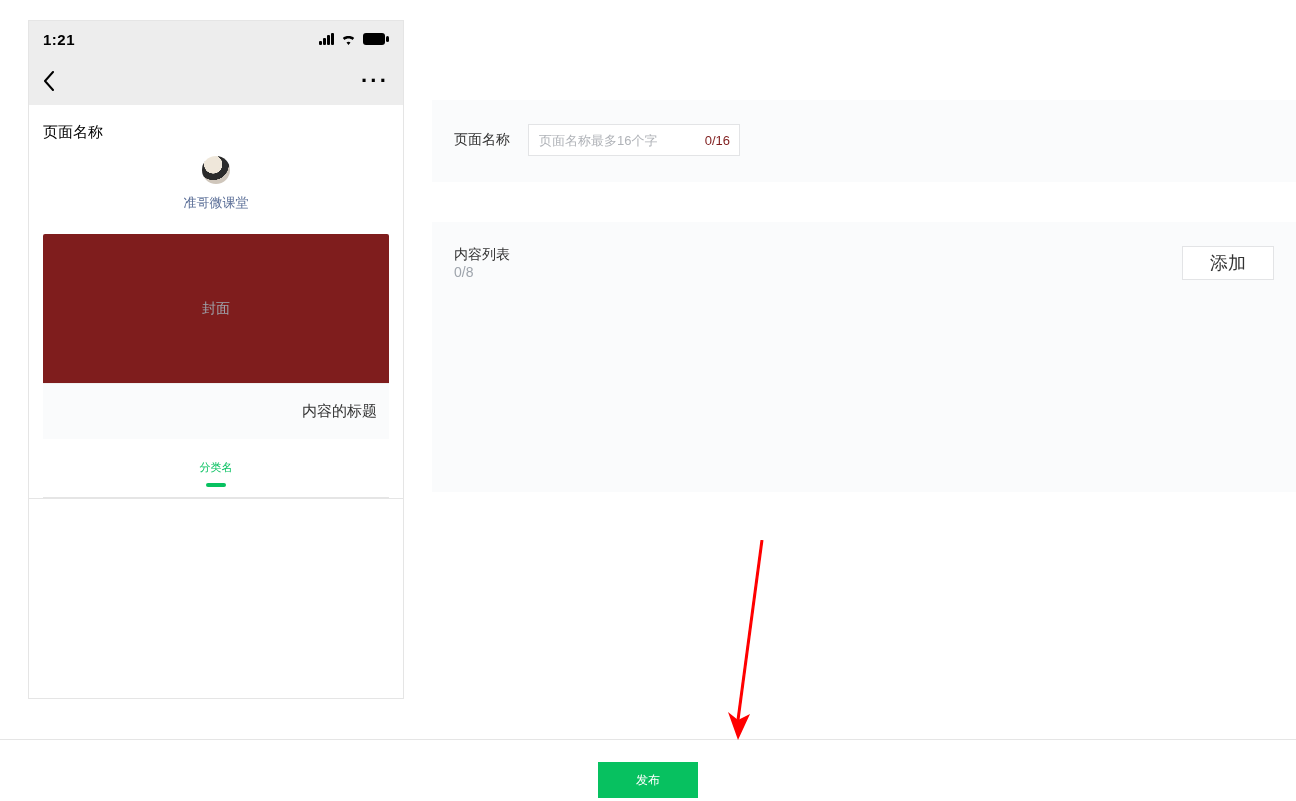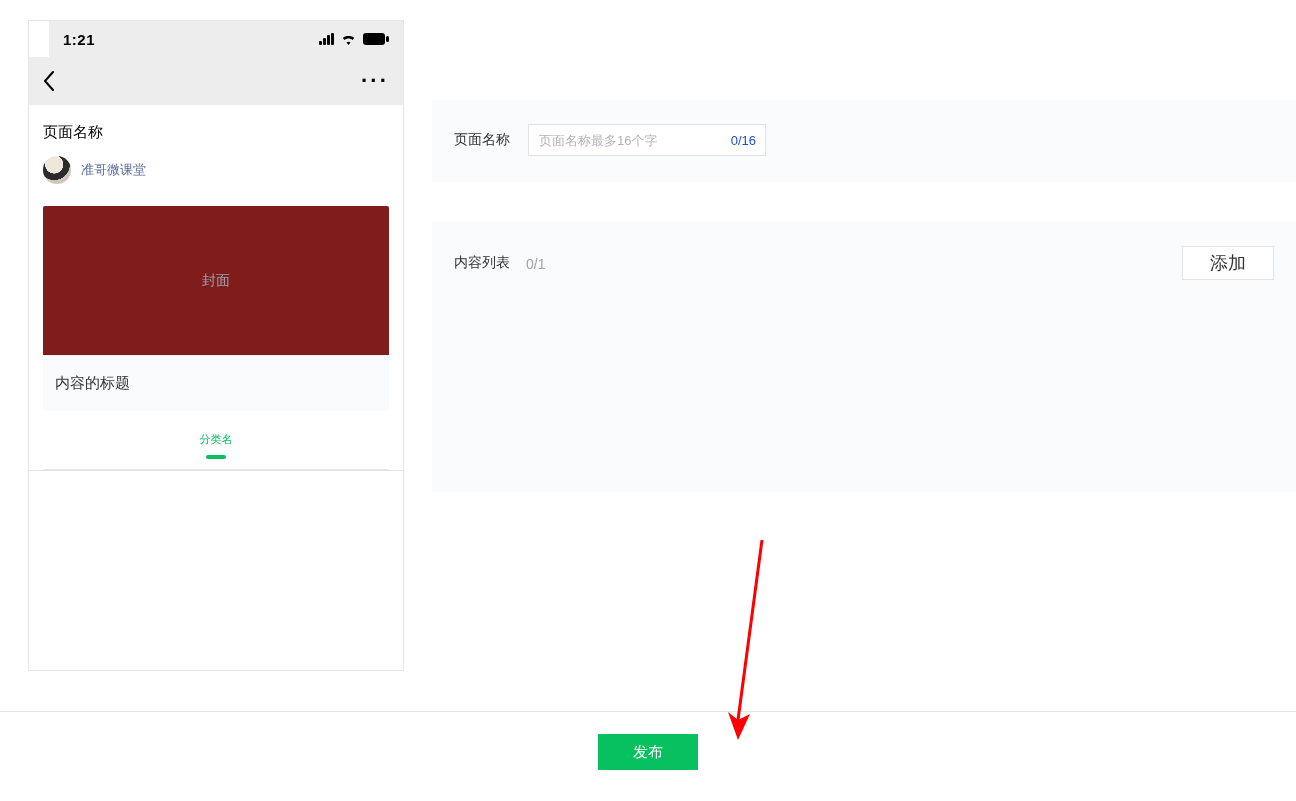--- a/index.html
+++ b/index.html
@@ -25,21 +25,20 @@
     }
     .status-bar {
       height: 36px;
       background: #ededed;
       display: flex;
       align-items: center;
       justify-content: space-between;
       padding: 7px 14px;
       font-weight: 600;
       font-size: 15px;
-      margin-left: 20px;
     }
     .status-time { font-weight: 700; letter-spacing: 0.5px; }
     .status-icons { display: flex; align-items: center; gap: 6px; }
     .signal-icon { display: inline-flex; align-items: flex-end; gap: 1px; height: 12px; }
     .signal-icon span { width: 3px; background: #000; border-radius: 1px; }
     .signal-icon span:nth-child(1){ height:4px; }
     .signal-icon span:nth-child(2){ height:7px; }
     .signal-icon span:nth-child(3){ height:10px; }
     .signal-icon span:nth-child(4){ height:12px; }
     .wifi-icon svg, .battery-icon svg { display:block; }
@@ -53,41 +52,42 @@
       padding: 0 14px;
     }
     .back-chevron svg { display:block; }
     .dots { font-size: 22px; font-weight: 700; letter-spacing: 2px; line-height: 1; }
 
     .phone-body {
       padding: 18px 14px 0 14px;
       background: #fff;
     }
     .page-name { font-size: 15px; color: #000; margin-bottom: 14px; }
-    .author-row { display: flex; align-items: center; gap: 10px; margin-bottom: 22px; }
+    .author-row { display: flex; align-items: center; gap: 10px; margin-bottom: 22px; flex-direction: column; }
     .avatar {
       width: 28px; height: 28px; border-radius: 50%;
       background: radial-gradient(circle at 40% 30%, #efe7da 0 35%, #2b2b2b 36% 60%, #cfc6bb 61% 100%);
     }
     .author-name { font-size: 13px; color: #576b95; }
 
     .cover-card {
       background: #7f1d1d;
       border-radius: 2px;
     }
     .cover-area {
       height: 150px;
       display:flex; align-items:center; justify-content:center;
       color: #9ea4ac; font-size: 14px;
       border-bottom: 1px solid #f0f0f0;
     }
     .content-title {
       padding: 18px 12px;
       font-size: 15px; color: #333;
       background: #fafbfc;
+      text-align: right;
     }
     .category-tab-wrap {
       text-align: center;
       padding: 18px 0 12px 0;
       border-bottom: 1px solid #e5e5e5;
     }
     .category-tab {
       display:inline-block;
       color: #07c160;
       font-size: 11px;
@@ -112,46 +112,46 @@
       margin-bottom: 40px;
       padding: 24px 22px;
       min-height: 82px;
     }
     .panel-row {
       display: flex; align-items: center; gap: 18px;
     }
     .panel-label { font-size: 14px; color: #333; flex: none; }
     .name-input-wrap {
       position: relative;
-      width: 238px;
+      width: 212px;
     }
     .name-input {
       width: 100%;
       height: 32px;
       border: 1px solid #e3e4e6;
       padding: 0 48px 0 10px;
       font-size: 13px;
       color: #333;
       background: #fff;
     }
     .name-input::placeholder { color: #b0b3b8; }
     .char-count {
       position:absolute; right:10px; top:50%; transform:translateY(-50%);
-      font-size: 13px; color: #1d4ed8;
+      font-size: 13px; color: #7f1d1d;
     }
 
     .panel-list {
       min-height: 270px;
       position: relative;
     }
     .panel-list-head {
       display: flex; align-items: center; justify-content: space-between;
       padding-bottom: 10px;
     }
-    .list-title-group { display:flex; align-items:flex-end; gap:16px; }
+    .list-title-group { display:flex; align-items:flex-start; gap:0;flex-direction:column; }
     .list-title { font-size: 14px; color:#333; }
     .list-count { font-size: 14px; color:#9ea4ac; }
     .add-btn {
       height: 34px;
       min-width: 92px;
       background: #fff;
       border: 1px solid #e3e4e6;
       font-size: 18px;
       color: #333;
       cursor: pointer;
@@ -166,21 +166,21 @@
     .footer-actions {
       display:flex; justify-content:center;
       padding: 22px 0 30px 0;
     }
     .publish-btn {
       background: #07c160;
       color: #fff;
       border: none;
       height: 36px;
       width: 100px;
-      font-size: 15px;
+      font-size: 12px;
       cursor: pointer;
     }
 
     
     .red-arrow {
       position: absolute;
       left: 726px;
       top: 540px;
       pointer-events: none;
     }
@@ -251,21 +251,21 @@
           <input class="name-input" type="text" placeholder="页面名称最多16个字" style="">
           <span class="char-count">0/16</span>
         </span>
       </div>
     </div>
 
     <div class="panel panel-list">
       <div class="panel-list-head">
         <span class="list-title-group">
           <span class="list-title">内容列表</span>
-          <span class="list-count">0/1</span>
+          <span class="list-count">0/8</span>
         </span>
         <button class="add-btn">添加</button>
       </div>
     </div>
 
   </div>
 </div>
 
 <svg class="red-arrow" width="50" height="200" viewBox="0 0 50 200">
   <line x1="36" y1="0" x2="12" y2="180" stroke="#ff0000" stroke-width="3"></line>

